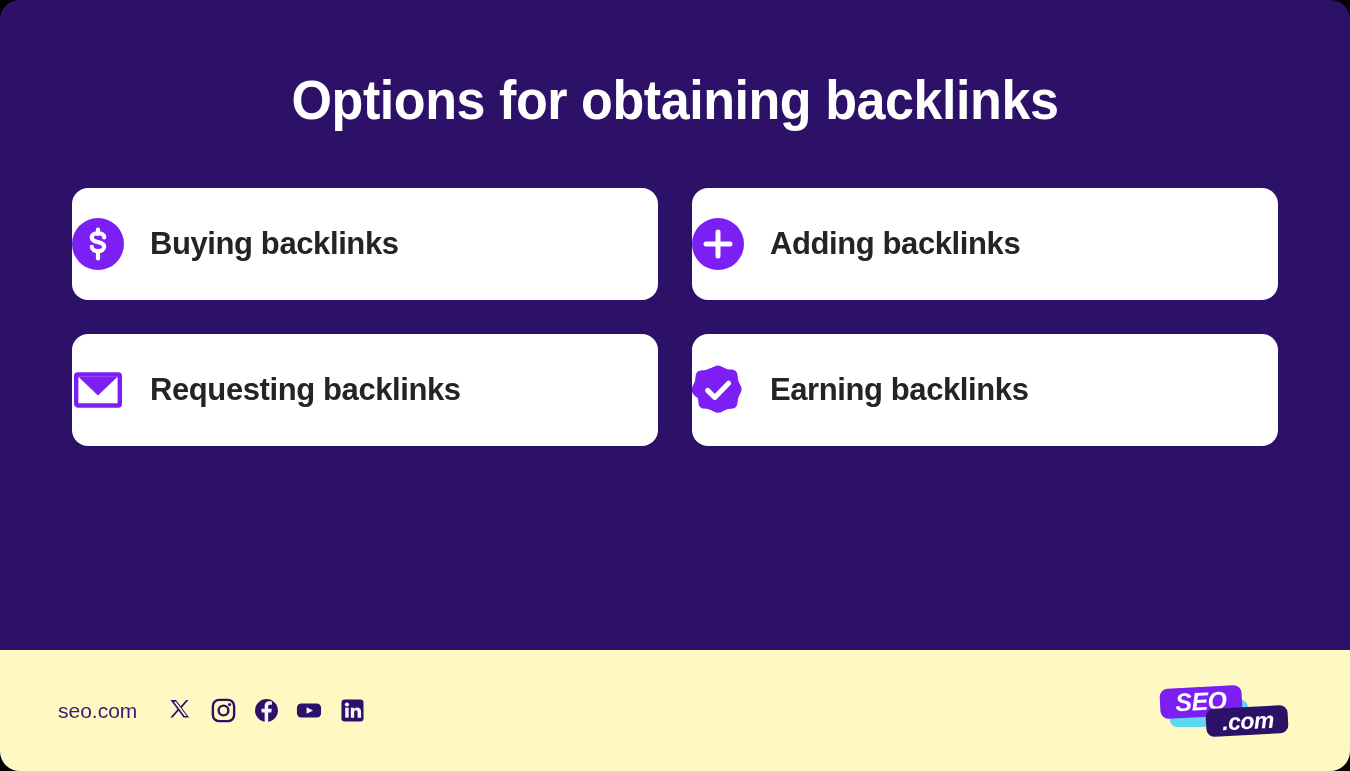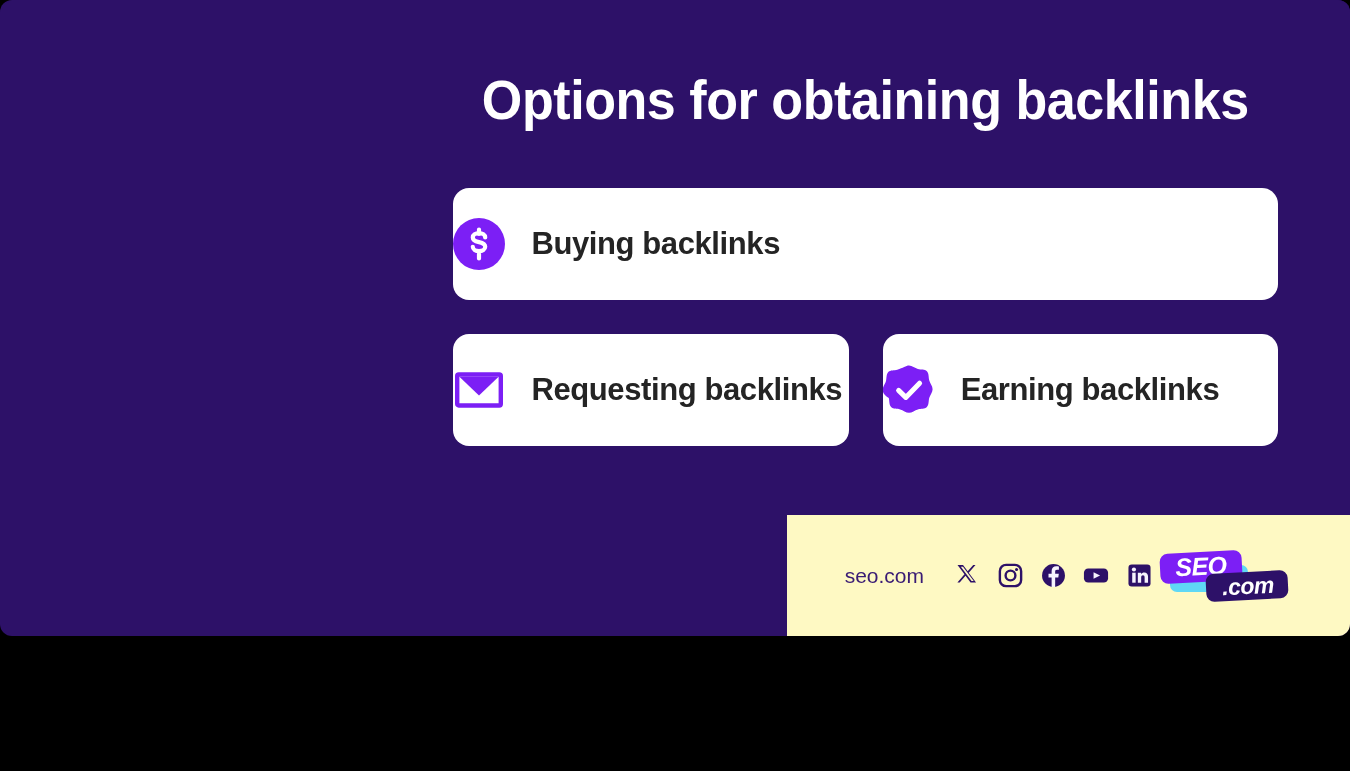--- a/index.html
+++ b/index.html
@@ -9,27 +9,26 @@
     width: 1350px;
     height: 771px;
     background: #000000;
     font-family: "Liberation Sans", sans-serif;
     overflow: hidden;
   }
 
   .infographic {
     position: relative;
     width: 1350px;
-    height: 636px;
-    border-radius: 12px;
+    height: 771px;
+    border-radius: 20px;
     overflow: hidden;
     background: #2D1168;
     display: flex;
     flex-direction: column;
-    align-items: flex-end;
   }
 
   
   .body-area {
     flex: 1 1 auto;
     background: #2D1168;
     padding: 0 72px;
     display: flex;
     flex-direction: column;
   }
@@ -162,20 +161,29 @@
               <circle cx="26" cy="26" r="26" fill="#7C1FF5"></circle>
               <path d="M26 11.5 v4.4 M26 36.1 v4.4" stroke="#FFFFFF" stroke-width="4.2" stroke-linecap="round"></path>
               <path d="M32.2 19.4 c0-2.6-2.8-4.3-6.2-4.3 c-3.4,0-6.2,1.7-6.2,4.3
                        c0,2.6,2.4,3.9,6.2,4.7 c3.8,0.8,6.2,2.1,6.2,4.7
                        c0,2.6-2.8,4.3-6.2,4.3 c-3.4,0-6.2,-1.7-6.2,-4.3" fill="none" stroke="#FFFFFF" stroke-width="4.2" stroke-linecap="round" stroke-linejoin="round"></path>
             </svg>
           </span>
           <span class="card-label">Buying backlinks</span>
         </div>
 
+        <div class="card">
+          <span class="card-icon">
+            <svg width="52" height="52" viewBox="0 0 52 52">
+              <circle cx="26" cy="26" r="26" fill="#7C1FF5"></circle>
+              <path d="M26 14 v24 M14 26 h24" stroke="#FFFFFF" stroke-width="5" stroke-linecap="round"></path>
+            </svg>
+          </span>
+          <span class="card-label">Adding backlinks</span>
+        </div>
 
       </div>
 
       <div class="card-row">
 
         <div class="card">
           <span class="card-icon">
             <svg width="52" height="52" viewBox="0 0 52 52">
               <rect x="4.2" y="10.5" width="43.6" height="31" rx="1.5" fill="#FFFFFF" stroke="#7C1FF5" stroke-width="4.4"></rect>
               <path d="M6.4 12.7 H45.6 L26 31.6 Z" fill="#7C1FF5"></path>

